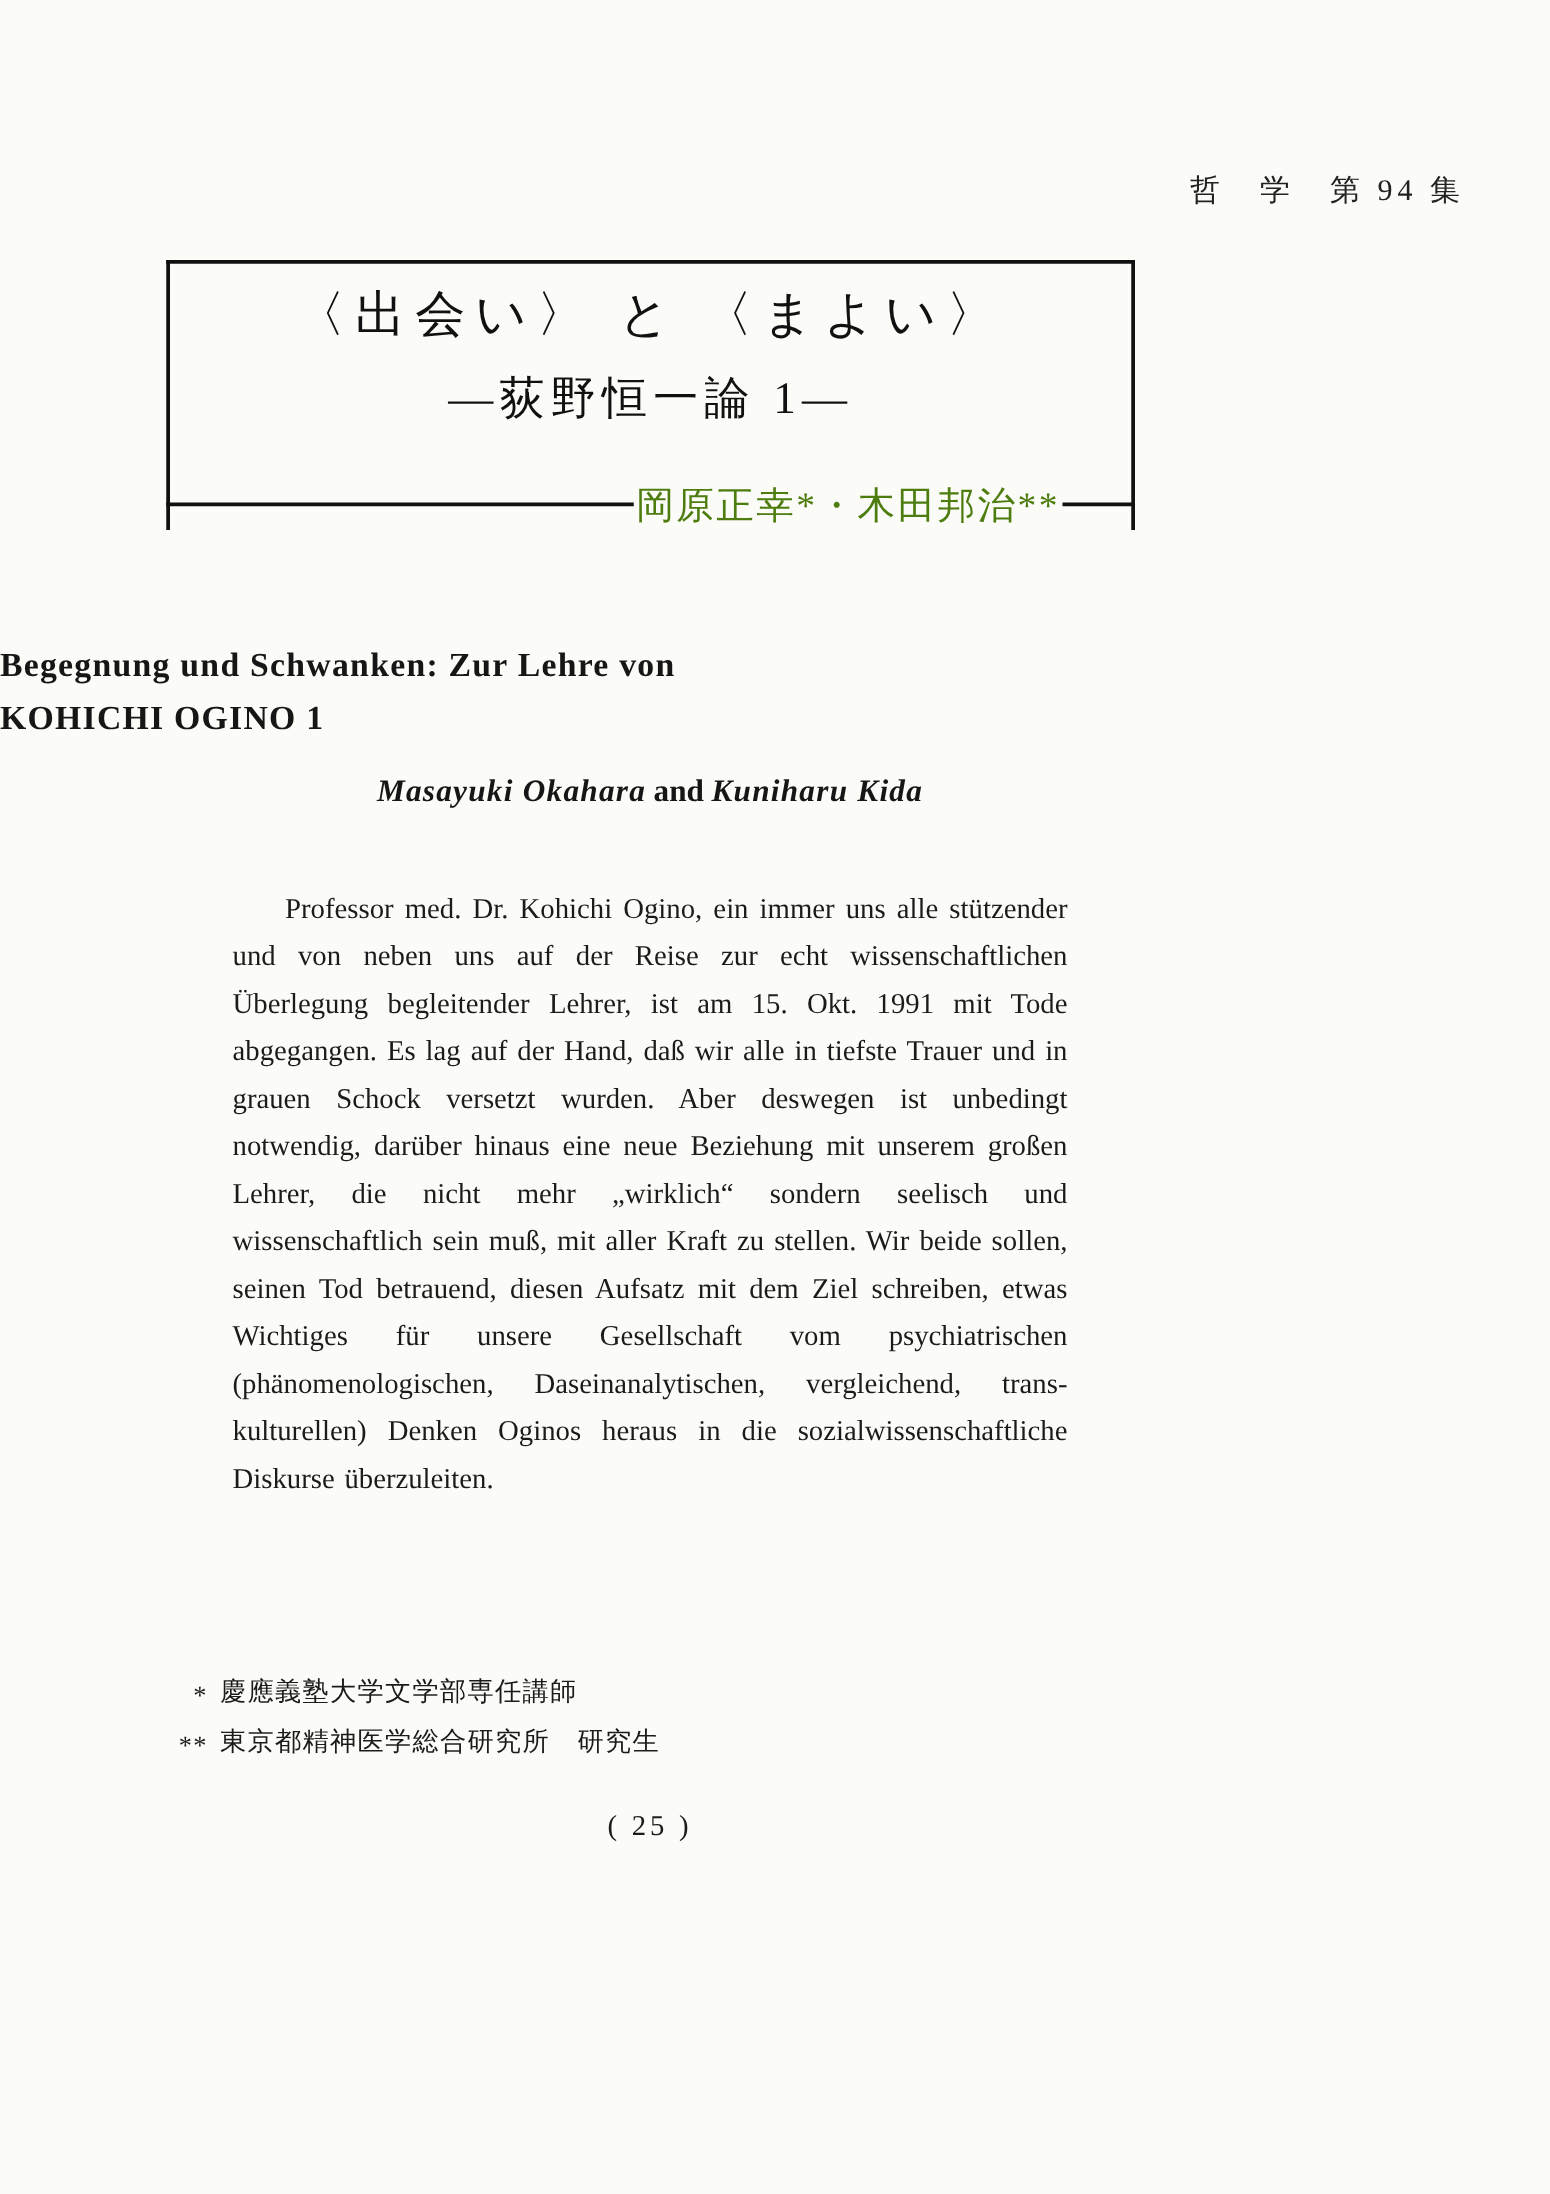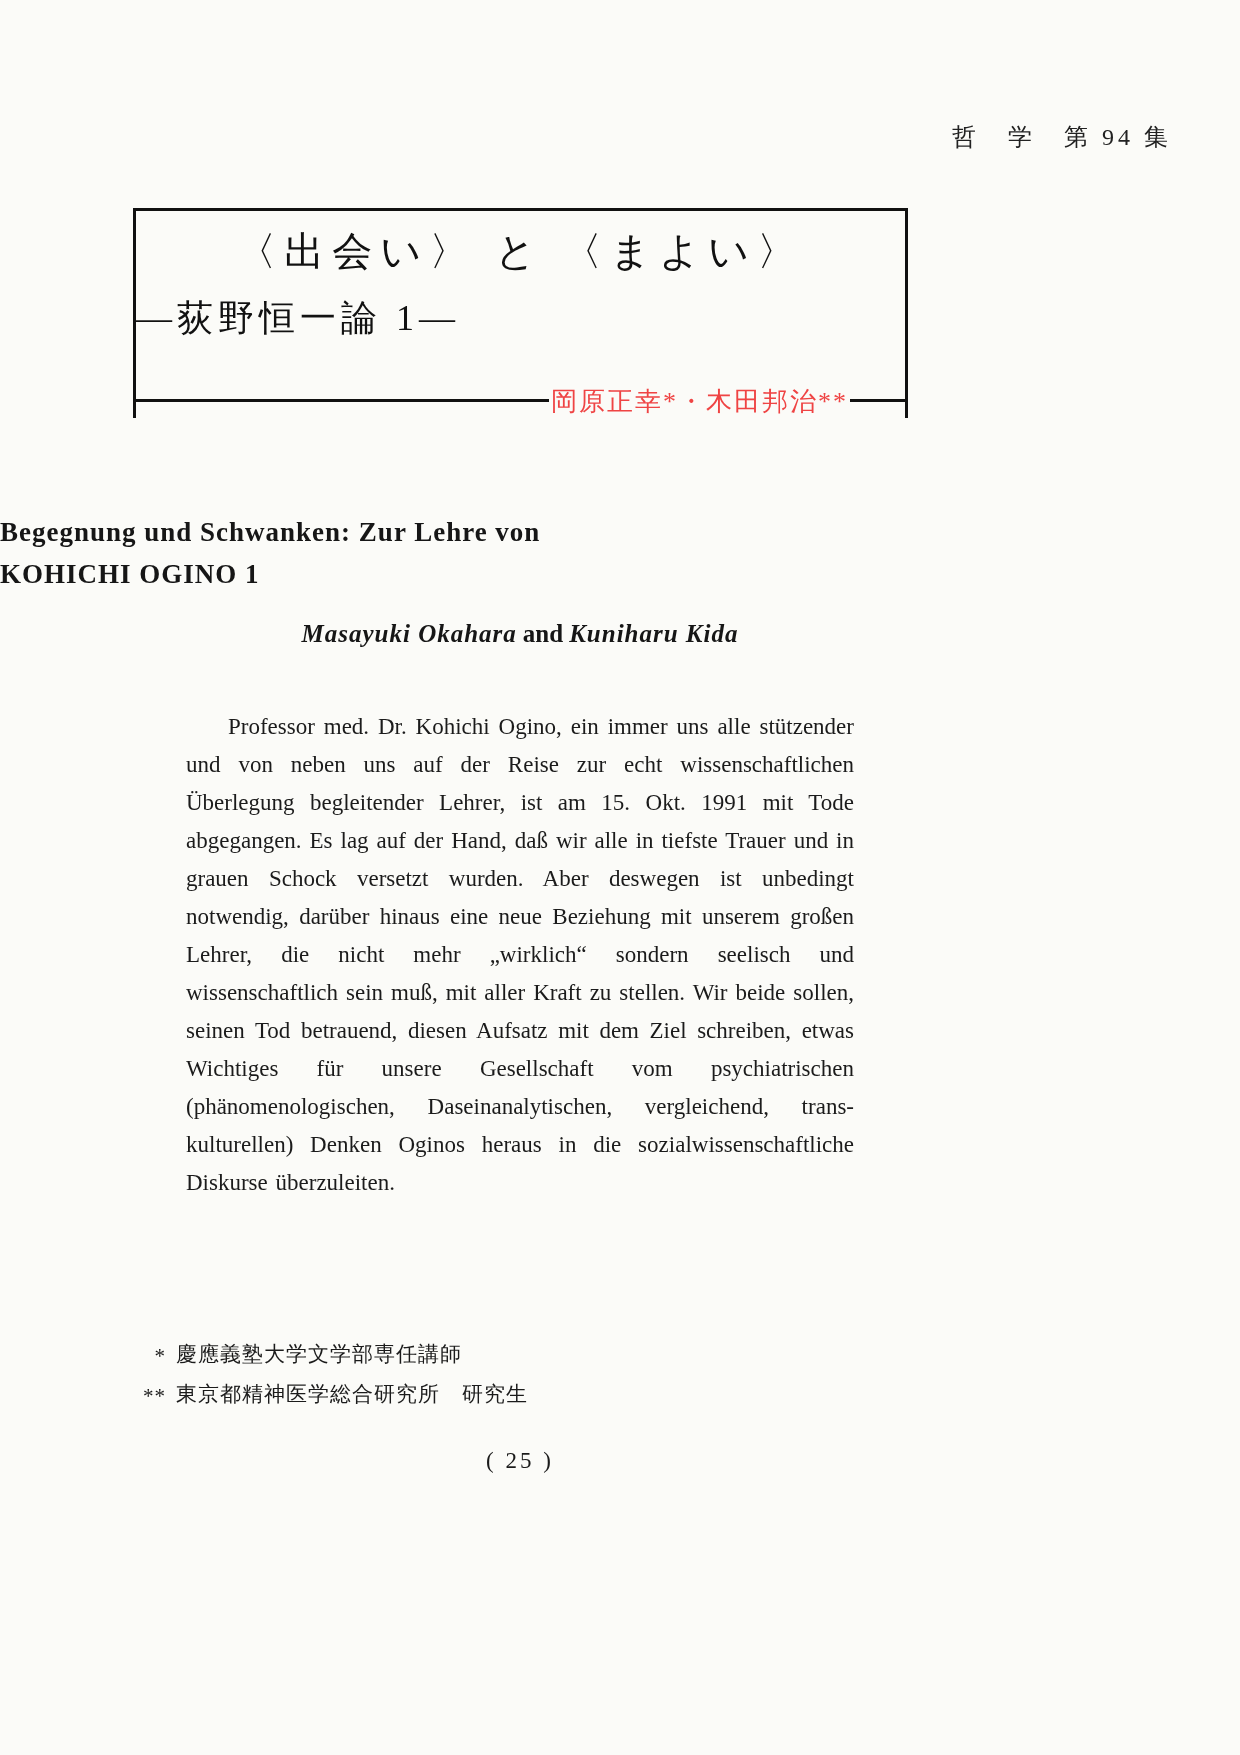--- a/index.html
+++ b/index.html
@@ -14,21 +14,21 @@
     margin: 0 auto;
     background: #fbfbf8;
     color: #1c1c1c;
     font-family: "Liberation Serif", "DejaVu Serif", serif;
     overflow: hidden;
   }
 
   
   .journal-header {
     position: absolute;
-    top: 121px;
+    top: 136px;
     right: 68px;
     font-size: 24px;
     letter-spacing: 4px;
     color: #222;
   }
 
   
   .title-box {
     position: absolute;
     left: 133px;
@@ -41,45 +41,45 @@
     padding-top: 17px;
   }
   .title-jp-1 {
     text-align: center;
     font-size: 40px;
     letter-spacing: 8px;
     line-height: 1.2;
     color: #111;
   }
   .title-jp-2 {
-    text-align: left;
+    text-align: center;
     font-size: 36px;
     letter-spacing: 5px;
     margin-top: 18px;
     color: #111;
   }
   .title-box-bottom {
     display: flex;
     align-items: center;
     margin-top: 40px;
     margin-left: -3px;
     margin-right: -3px;
   }
   .rule {
     height: 3px;
     background: #111;
   }
   .rule-left { flex: 1; }
   .rule-right { width: 58px; }
   .authors-jp {
-    font-size: 26px;
+    font-size: 30px;
     letter-spacing: 2px;
     padding: 0 2px;
     white-space: nowrap;
-    color: #ef4444;
+    color: #4d7c0f;
     transform: translateY(1px);
   }
 
   
   .de-title {
     position: absolute;
     left: 0;
     top: 512px;
     width: 1040px;
     font-weight: bold;

